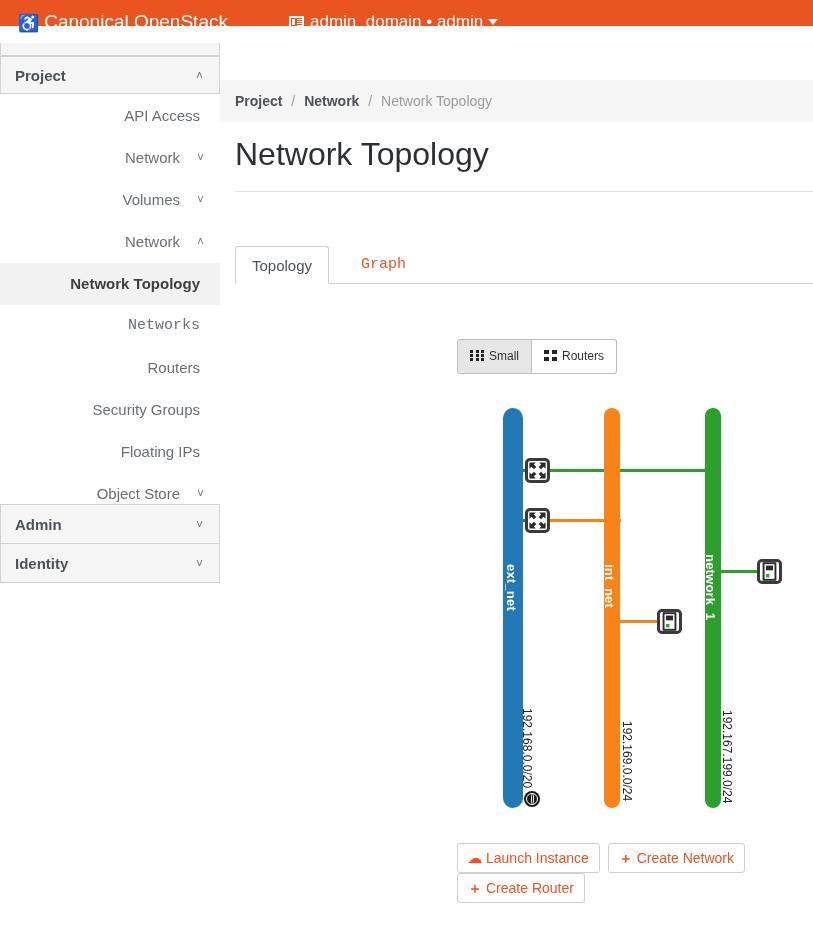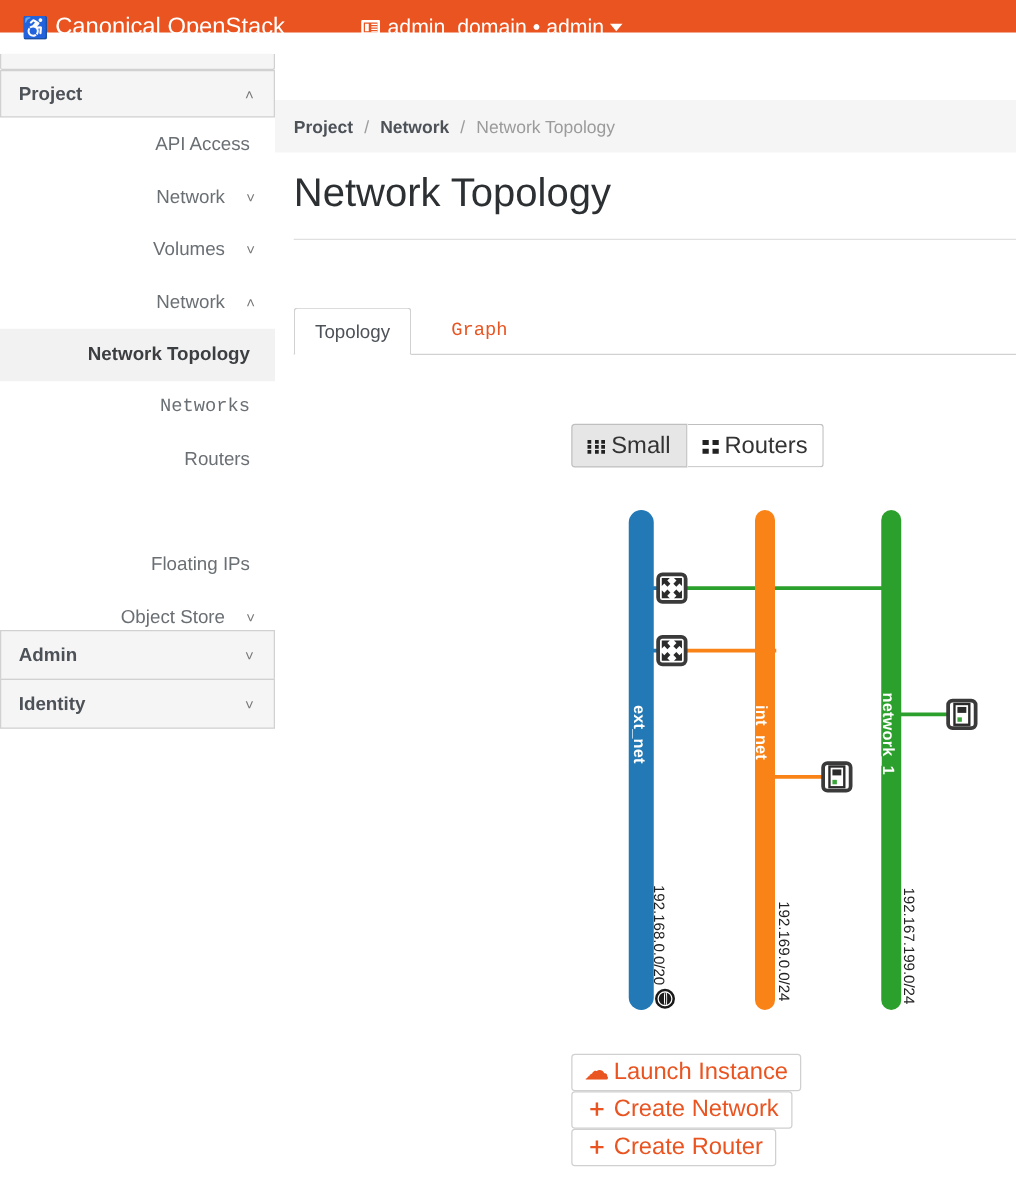--- a/index.html
+++ b/index.html
@@ -190,21 +190,21 @@
   #size-toggle {
     position: absolute; left: 237px; top: 296px;
     height: 35px;
   }
   .toggle-btn {
     position: relative;
     float: left;
     height: 35px; line-height: 33px;
     padding: 0 12px;
     border: 1px solid #bfbfbf;
-    font-size: 19px;
+    font-size: 12px;
     color: #333333;
     background: #ffffff;
     cursor: pointer;
     white-space: nowrap;
   }
   .toggle-btn.first { border-radius: 3px 0 0 3px; background: #e6e6e6; }
   .toggle-btn.last  { border-radius: 0 3px 3px 0; border-left: none; }
   .grid-icon {
     display: inline-block;
     vertical-align: -1px;
@@ -305,21 +305,21 @@
   }
   .action-btn {
     float: left;
     height: 30px; line-height: 28px;
     padding: 0 10px;
     margin-right: 8px;
     border: 1px solid #d0d0d0;
     border-radius: 3px;
     background: #ffffff;
     color: #e95420;
-    font-size: 19px;
+    font-size: 14px;
     cursor: pointer;
     white-space: nowrap;
   }
   .act-icon { display: inline-block; margin-right: 4px; font-weight: bold; }
 </style>
 </head>
 <body>
 
 <div id="navbar">
   <div id="brand">
@@ -354,20 +354,23 @@
     <span class="item-chevron">˄</span>
   </div>
   <div class="nav-item active" style="top:220px;">
     <span>Network Topology</span>
   </div>
   <div class="nav-item" style="top:262px;font-family:Liberation Mono, monospace;">
     <span>Networks</span>
   </div>
   <div class="nav-item" style="top:304px;">
     <span>Routers</span>
+  </div>
+  <div class="nav-item" style="top:346px;">
+    <span>Security Groups</span>
   </div>
   <div class="nav-item" style="top:388px;">
     <span>Floating IPs</span>
   </div>
   <div class="nav-item has-chevron" style="top:430px;">
     <span>Object Store</span>
     <span class="item-chevron">˅</span>
   </div>
 
   <div class="nav-section" style="top:461px; height:40px;">

